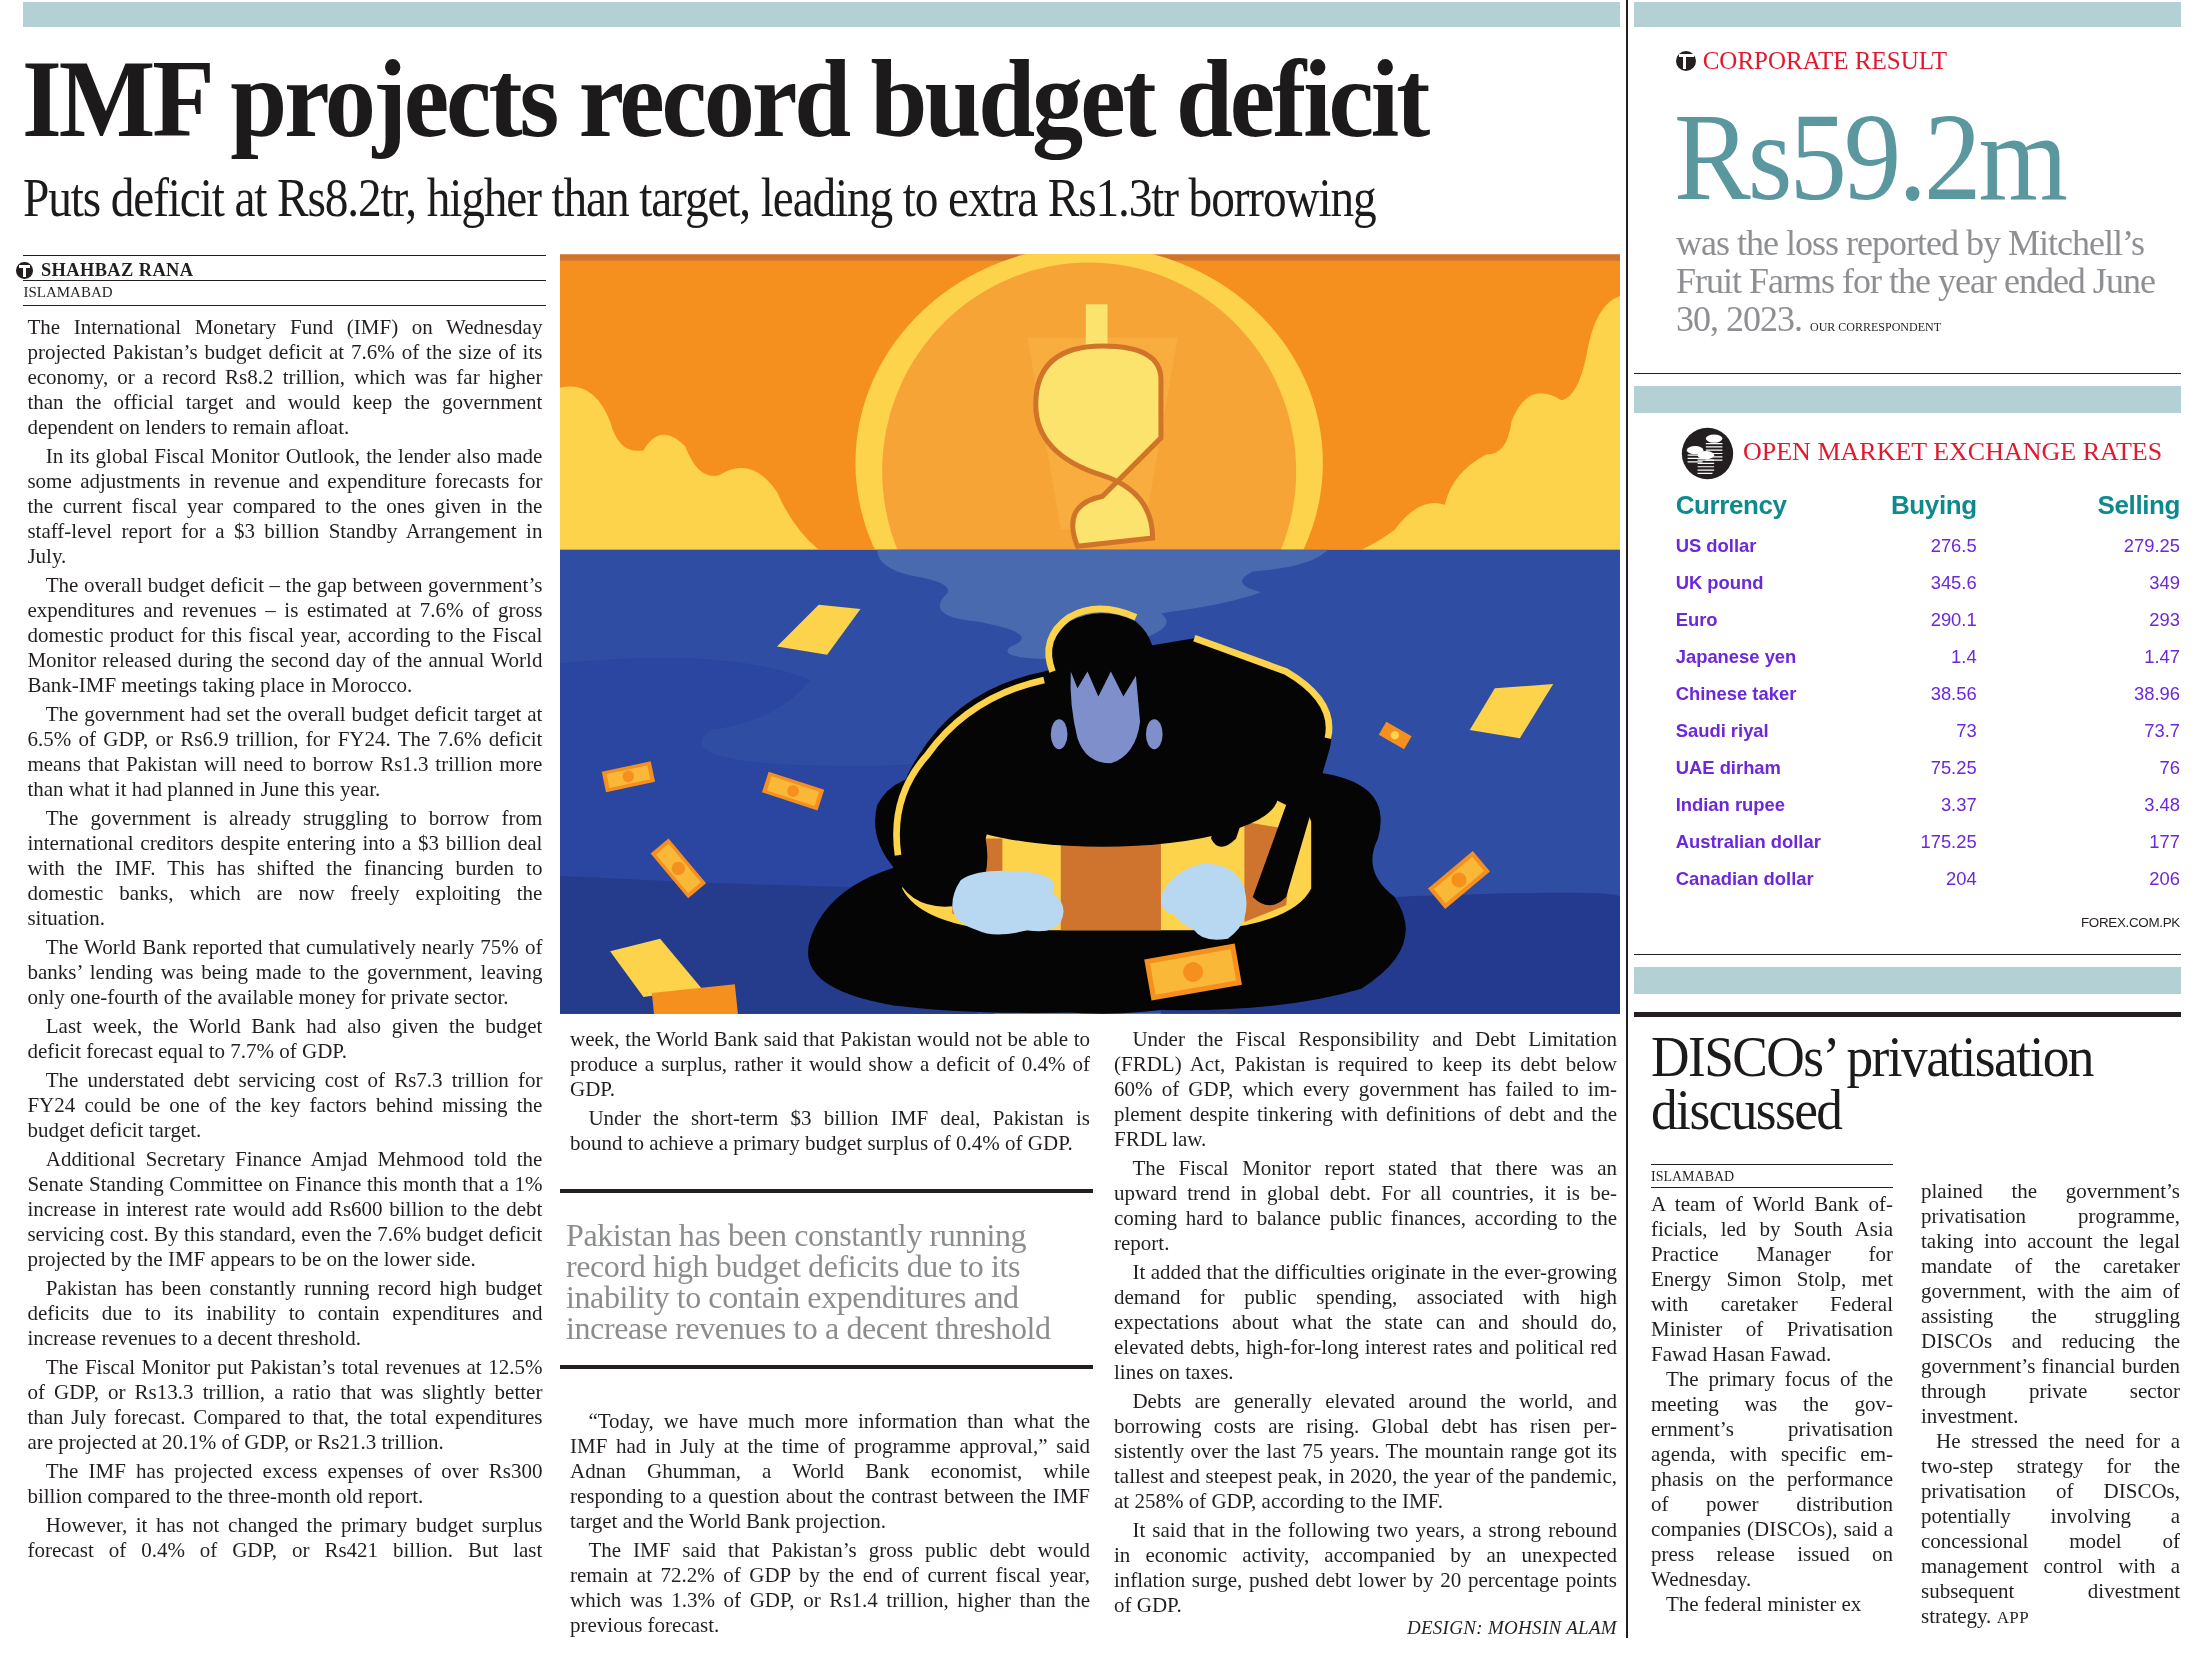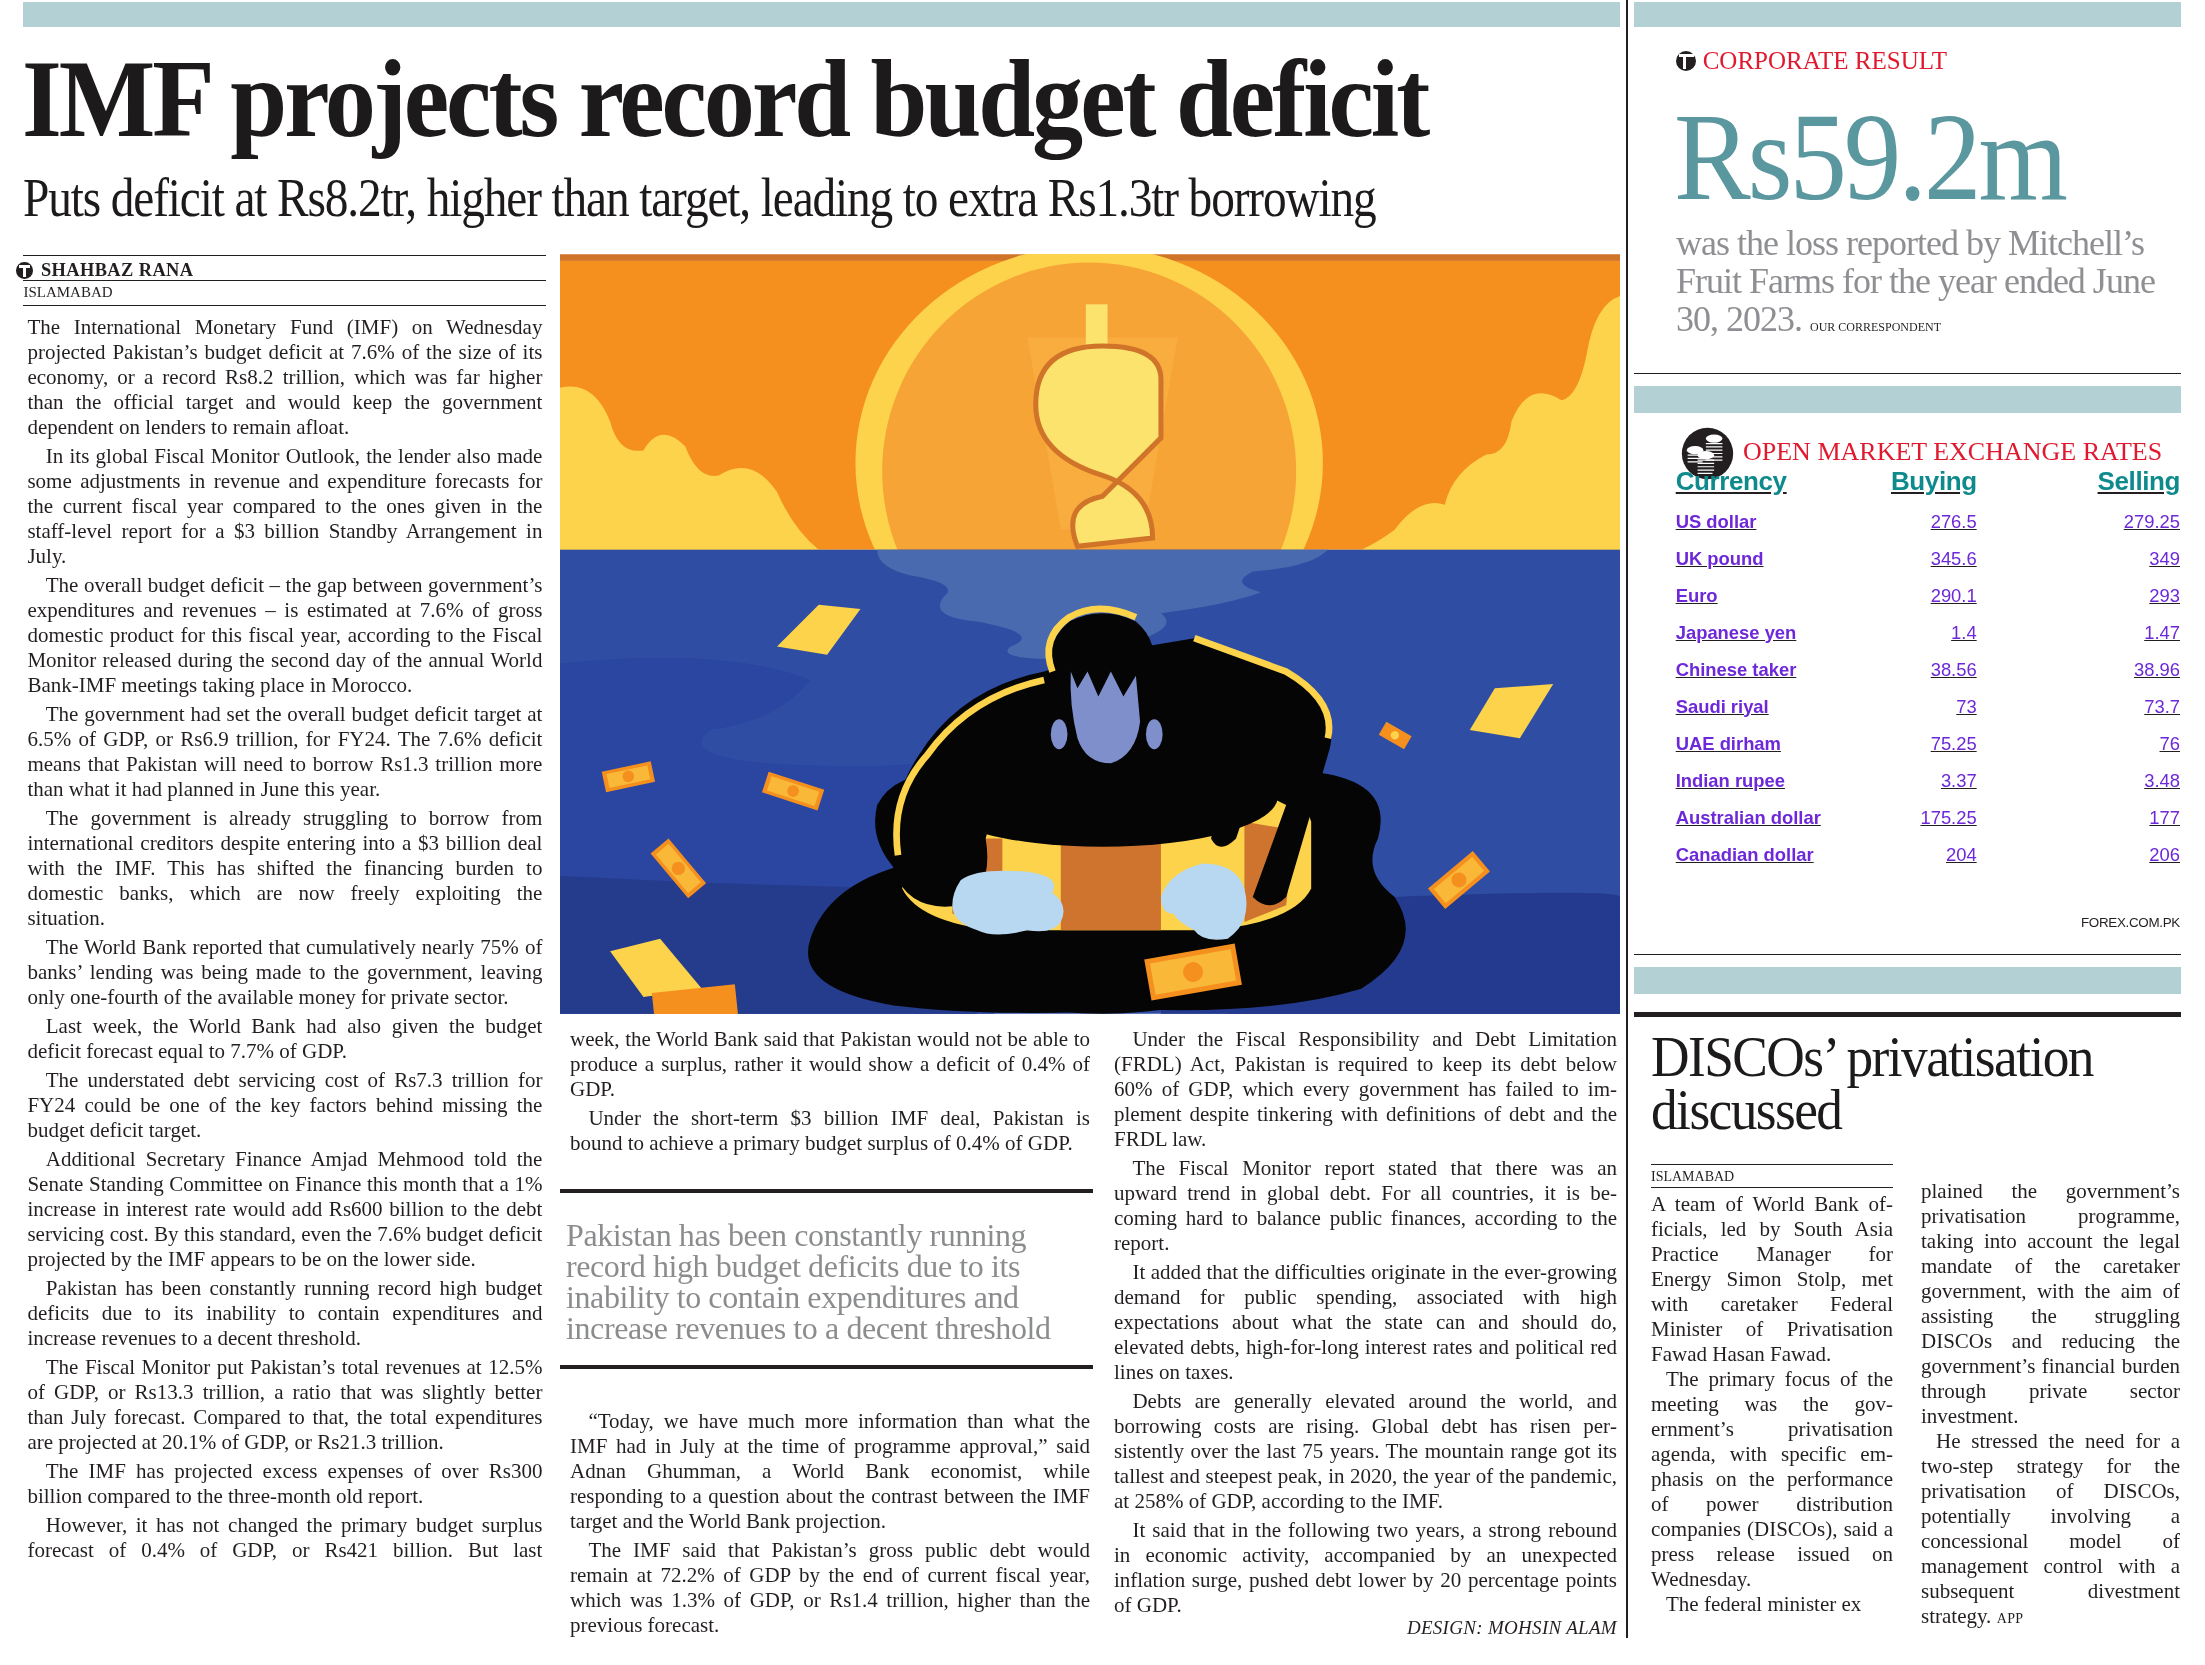--- a/index.html
+++ b/index.html
@@ -20,33 +20,33 @@
   .pull { position:absolute; left:566px; width:526px; font-family:"Liberation Serif", serif; font-size:32px; line-height:31px; color:#8b8c8e; letter-spacing:-0.4px; }
   .credit { position:absolute; font-family:"Liberation Serif", serif; font-style:italic; font-size:19px; letter-spacing:0.3px; }
   .illus { position:absolute; left:560px; top:254px; width:1060px; height:760px; overflow:hidden; }
   
   .kicker { position:absolute; left:1676px; top:47px; display:flex; align-items:center; gap:6.7px; font-family:"Liberation Serif", serif; font-size:25px; color:#e0192f; }
   .big-figure { position:absolute; left:1674px; top:90px; font-family:"Liberation Serif", serif; font-size:125px; line-height:134px; color:#5a979f; letter-spacing:-3.3px; white-space:nowrap; transform:scaleX(0.92); transform-origin:left top; }
   .figure-desc { position:absolute; left:1676px; top:224px; width:518px; font-family:"Liberation Serif", serif; font-size:36px; line-height:38px; color:#8e8f92; letter-spacing:-1px; }
   .figure-desc .src { font-size:12px; color:#231f20; letter-spacing:0; }
   .fx-title { position:absolute; left:1743px; top:437px; font-family:"Liberation Serif", serif; font-size:26px; color:#e0192f; white-space:nowrap; }
   .fx-icon { position:absolute; left:1681px; top:427px; width:53px; height:53px; }
-  .fx-table { position:absolute; left:1669px; top:460px; width:511px; font-family:"Liberation Sans", sans-serif; border-collapse:collapse;text-decoration:underline; }
+  .fx-table { position:absolute; left:1669px; top:484px; width:511px; font-family:"Liberation Sans", sans-serif; border-collapse:collapse; }
   .fx-table th { color:#0f8a8c; font-size:26px; font-weight:bold; height:43px; padding:0; text-align:left; letter-spacing:-0.4px; }
   .fx-table td { font-size:18.4px; height:37px; padding:0; color:#6d28d9; }
   .fx-table td.cur { font-weight:bold; }
   .fx-table .num { text-align:right; }
   .fx-table th.buy { text-align:right; padding-right:0; }
   .fx-source { position:absolute; right:25px; top:915px; font-family:"Liberation Sans", sans-serif; font-size:13.4px; color:#231f20; letter-spacing:-0.3px; }
   .disco-head { position:absolute; left:1651px; top:1030px; font-family:"Liberation Serif", serif; font-size:58px; line-height:53px; color:#1d1a1b; letter-spacing:-1.7px; transform:scaleX(0.92); transform-origin:left top; white-space:nowrap; }
   .disco-place { position:absolute; left:1651px; top:1169px; font-family:"Liberation Serif", serif; font-size:14px; }
   .disco-col { position:absolute; font-family:"Liberation Serif", serif; font-size:21px; line-height:25px; text-align:justify; color:#231f20; }
   .disco-col p { margin:0; text-indent:15px; }
   .disco-col p.first { text-indent:0; }
-  .app { font-size:14px; letter-spacing:0.4px; }
+  .app { font-size:17px; letter-spacing:0.4px; }
 </style>
 </head>
 <body>
 
 <div class="teal-bar" style="left:23.4px; top:1.7px; width:1597px; height:25px;"></div>
 <div class="teal-bar" style="left:1634px; top:1.7px; width:547px; height:25px;"></div>
 <div class="rule" style="left:1626px; top:0px; width:1.7px; height:1638px;"></div>
 
 <h1 class="headline" style="margin:0;">IMF projects record budget deficit</h1>
 <h2 class="subhead" style="margin:0; font-weight:normal;">Puts deficit at Rs8.2tr, higher than target, leading to extra Rs1.3tr borrowing</h2>

